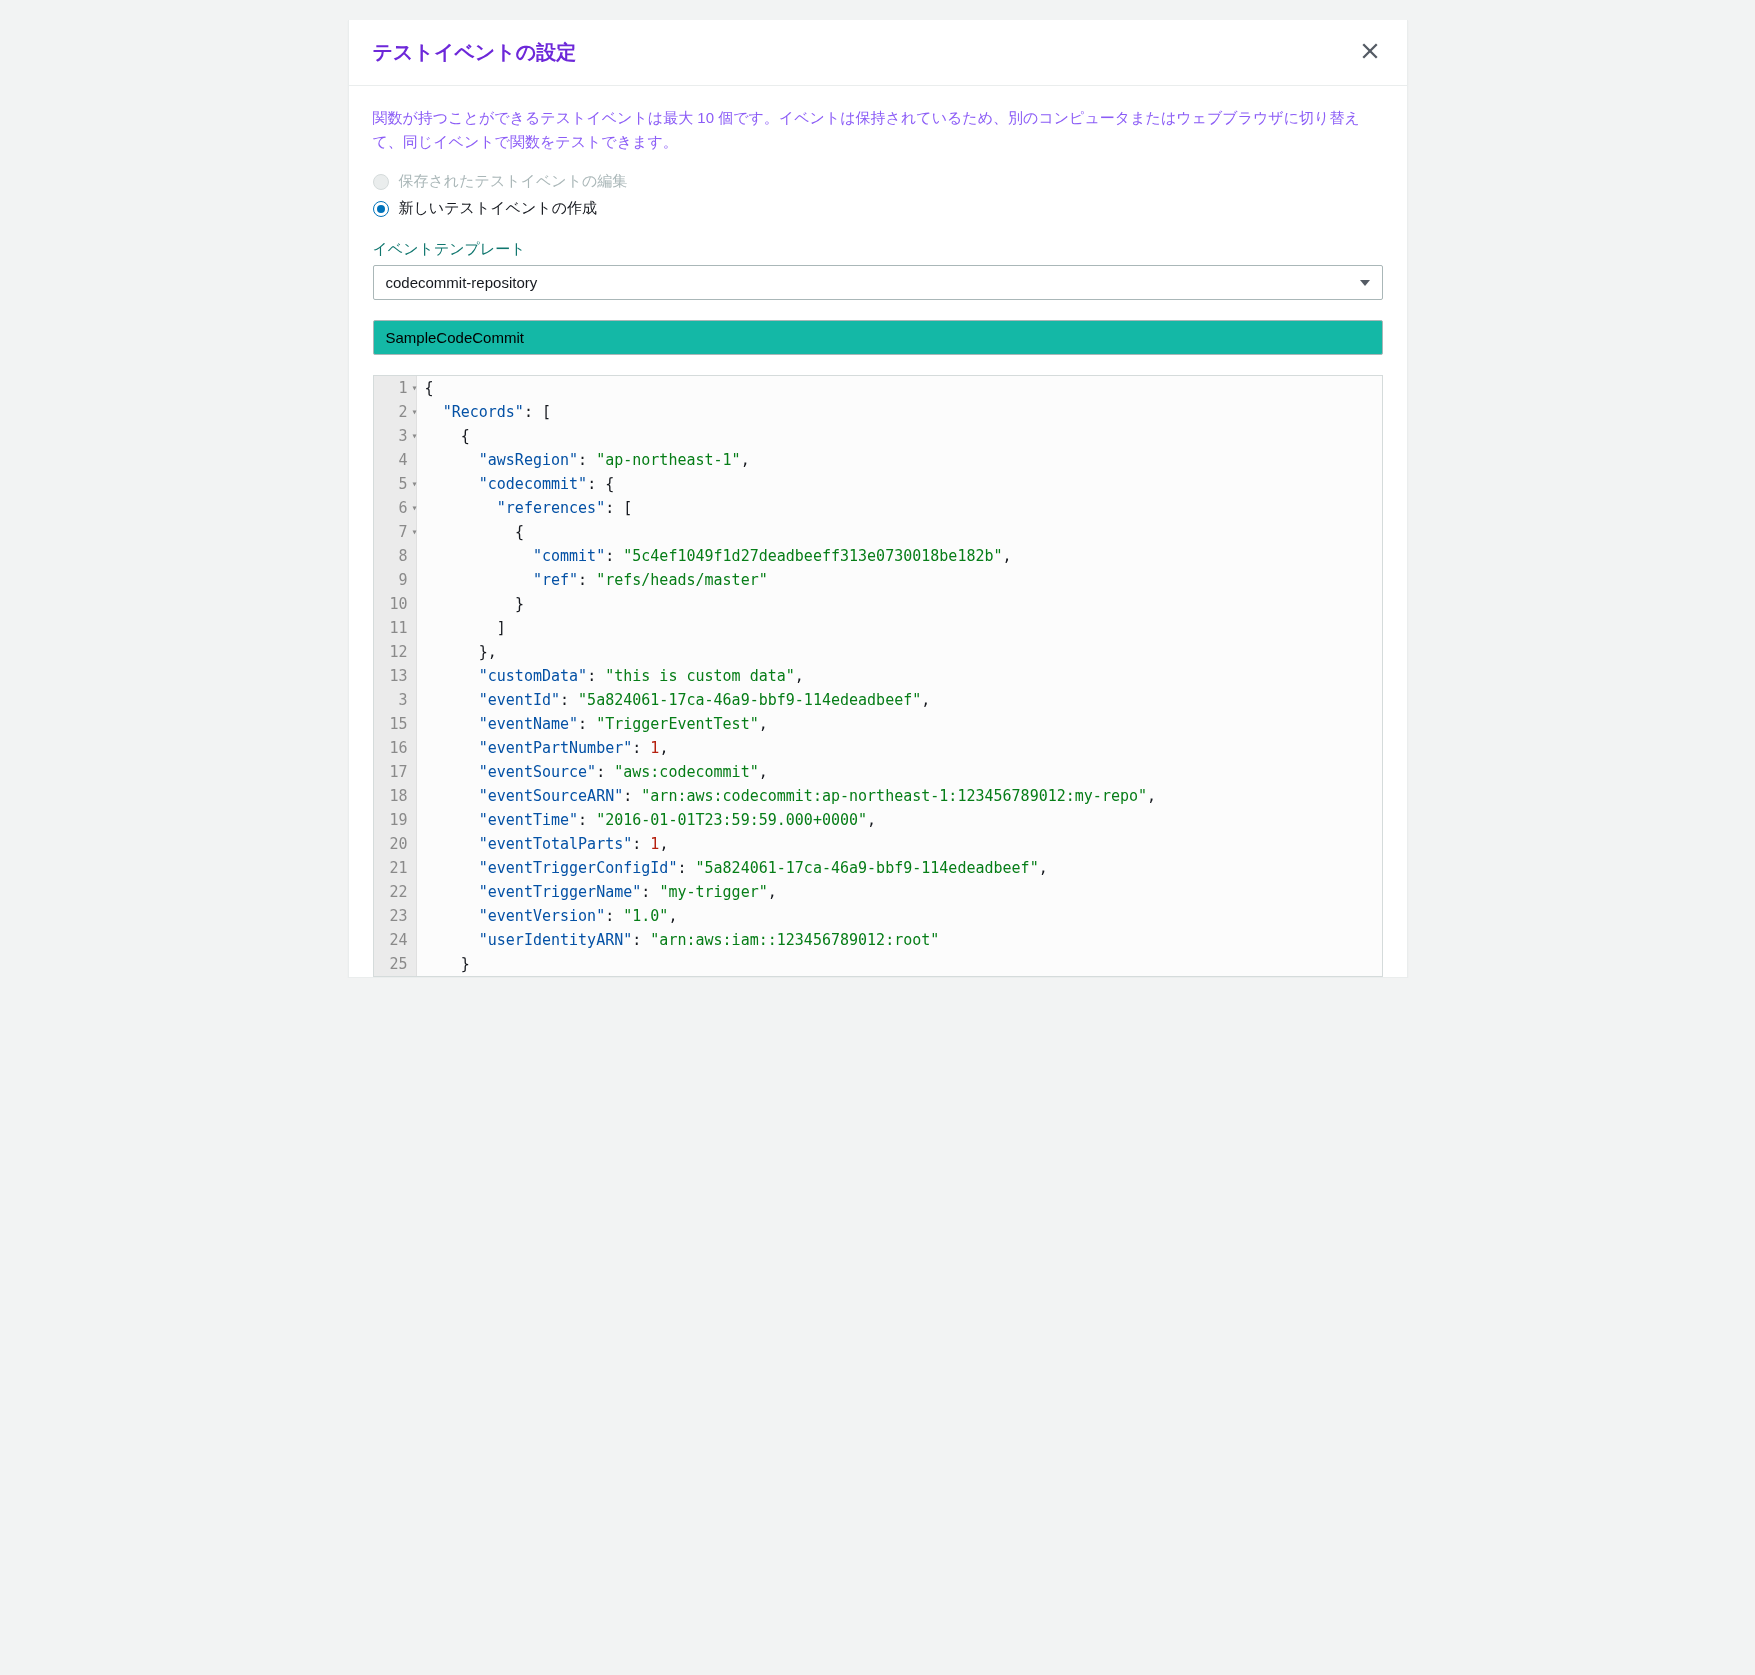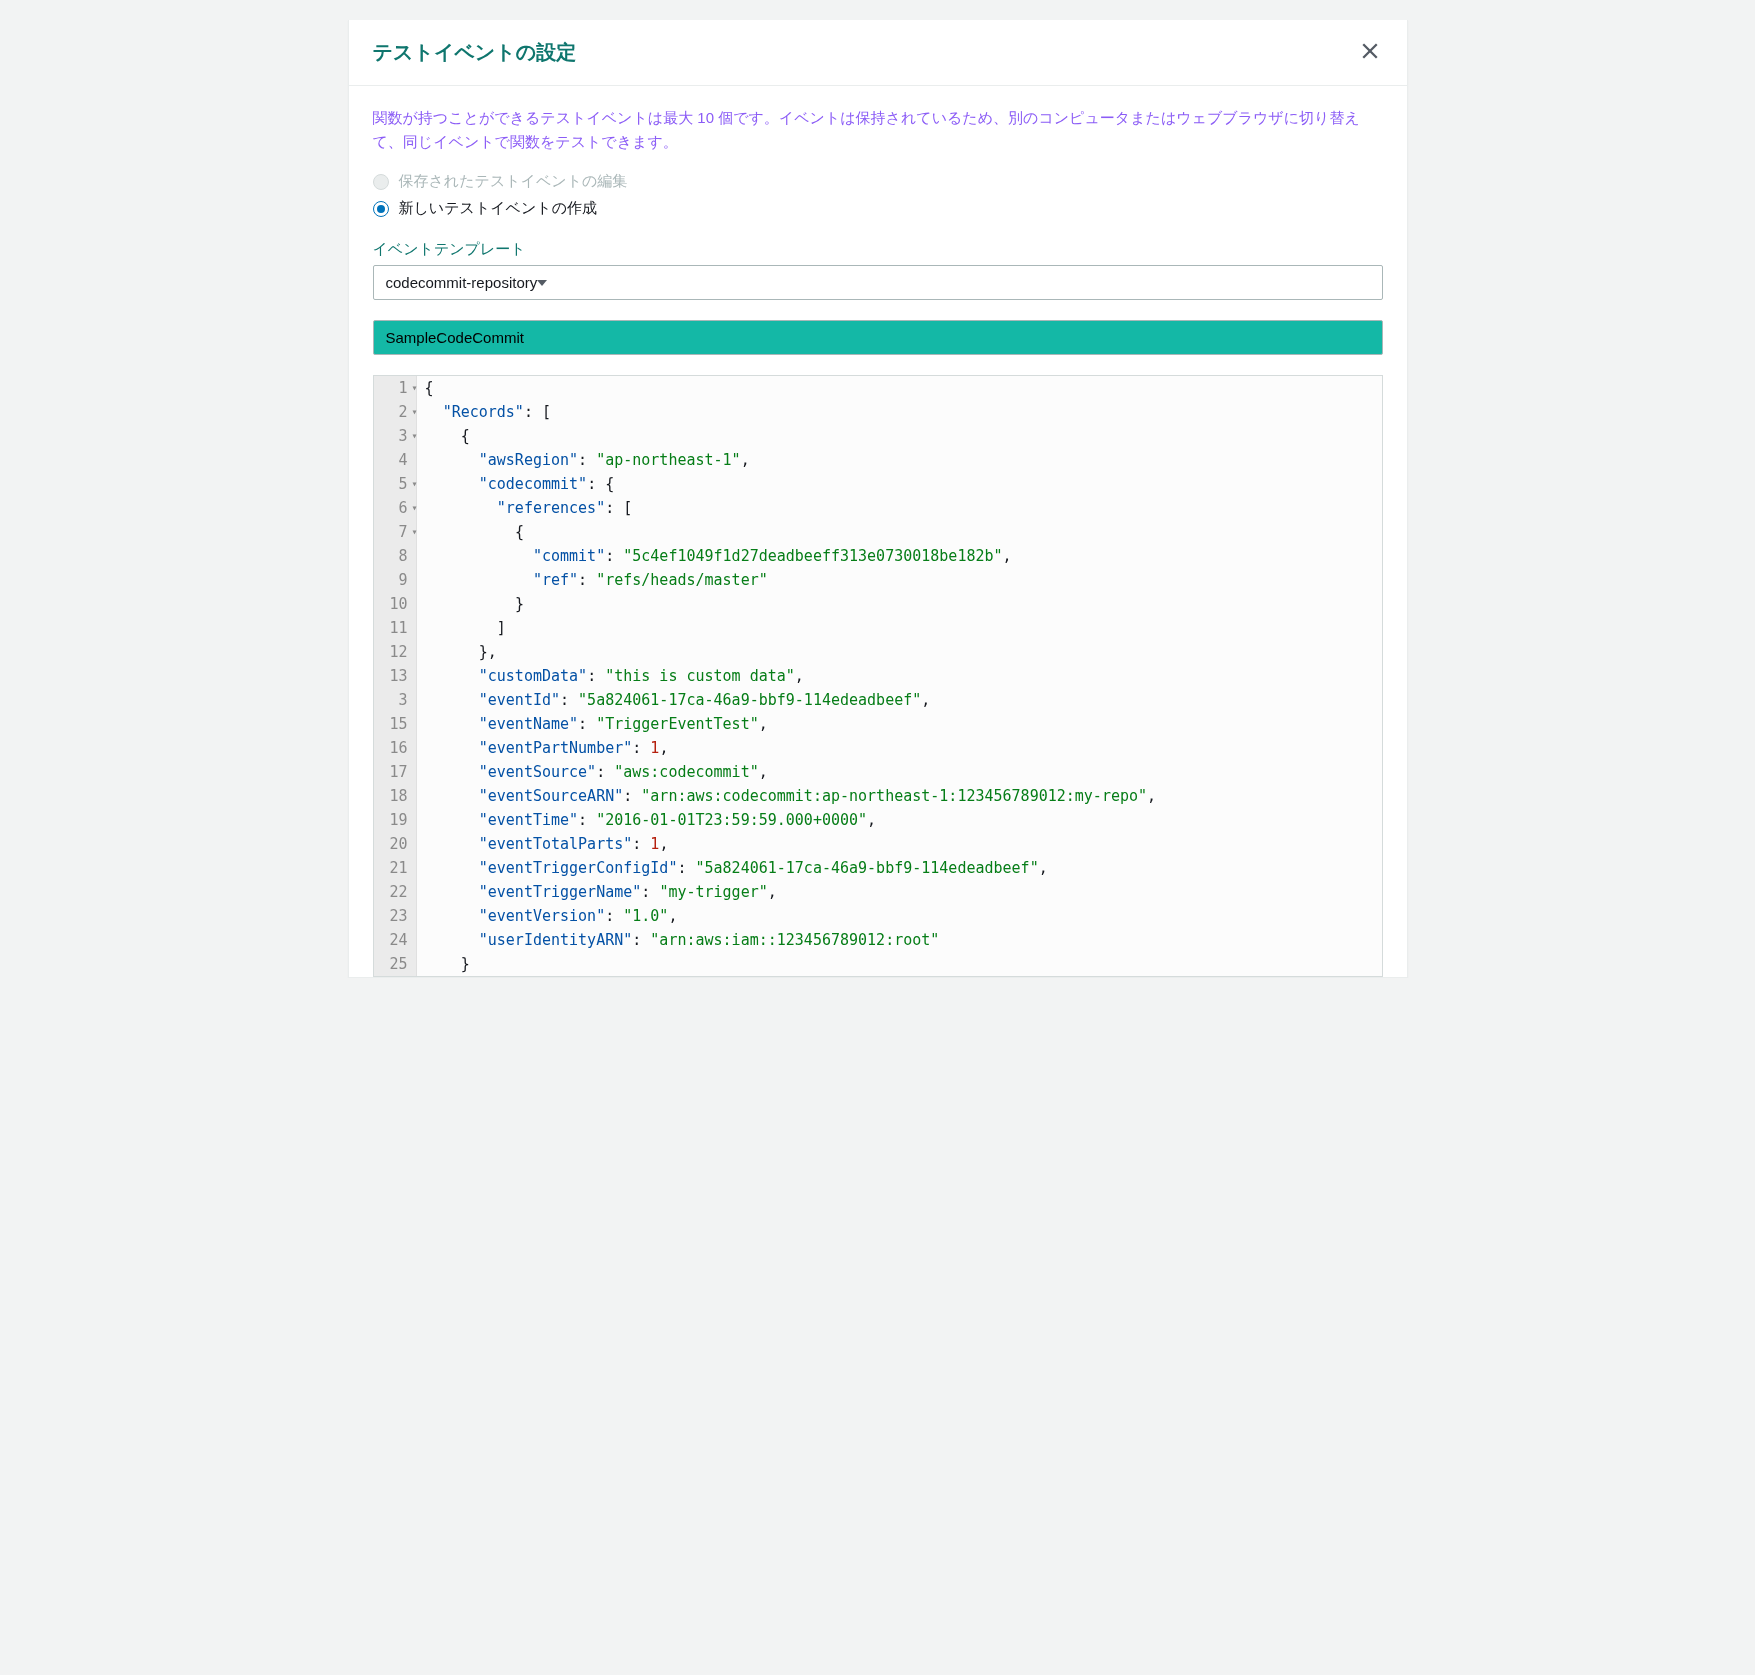--- a/index.html
+++ b/index.html
@@ -20,21 +20,21 @@
     .modal-header {
       display: flex;
       justify-content: space-between;
       align-items: center;
       padding: 18px 24px;
       border-bottom: 1px solid #eaeded;
     }
     .modal-title {
       font-size: 20px;
       font-weight: 700;
-      color: #0f766e;
+      color: #6d28d9;
     }
     .close-btn {
       background: none;
       border: none;
       cursor: pointer;
       padding: 4px;
       color: #545b64;
     }
     .close-btn svg { width: 18px; height: 18px; }
     .modal-body { padding: 20px 24px 0 24px; }
@@ -89,20 +89,21 @@
     }
     .select {
       width: 100%;
       padding: 8px 12px;
       border: 1px solid #aab7b8;
       border-radius: 2px;
       font-size: 15px;
       background: #fff;
       cursor: pointer;
       display: flex;
+      justify-content: space-between;
       align-items: center;
     }
     .select-caret {
       width: 0; height: 0;
       border-left: 5px solid transparent;
       border-right: 5px solid transparent;
       border-top: 6px solid #545b64;
     }
     .text-input {
       width: 100%;

